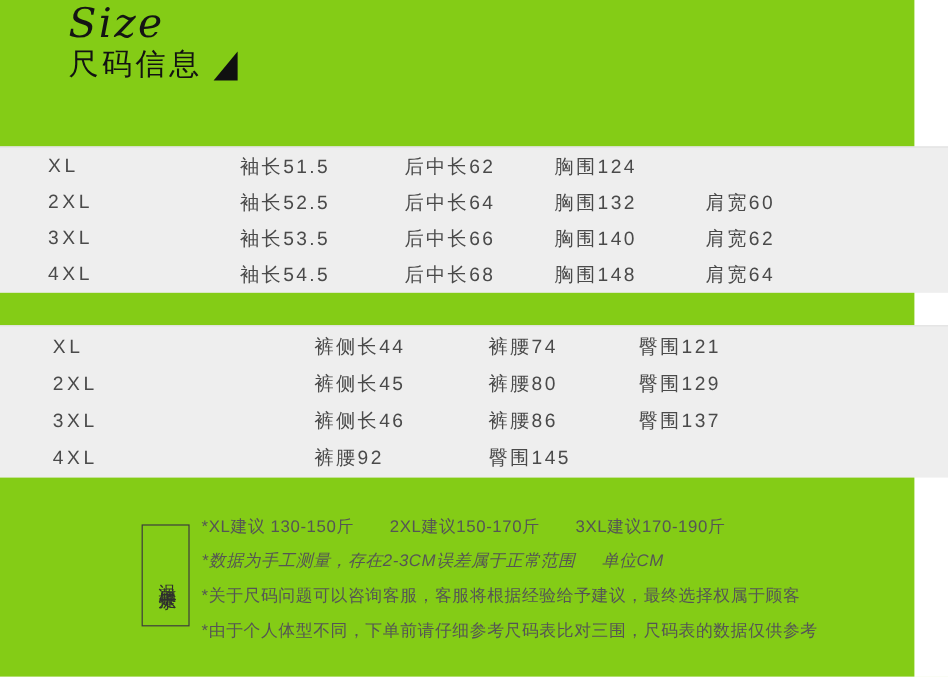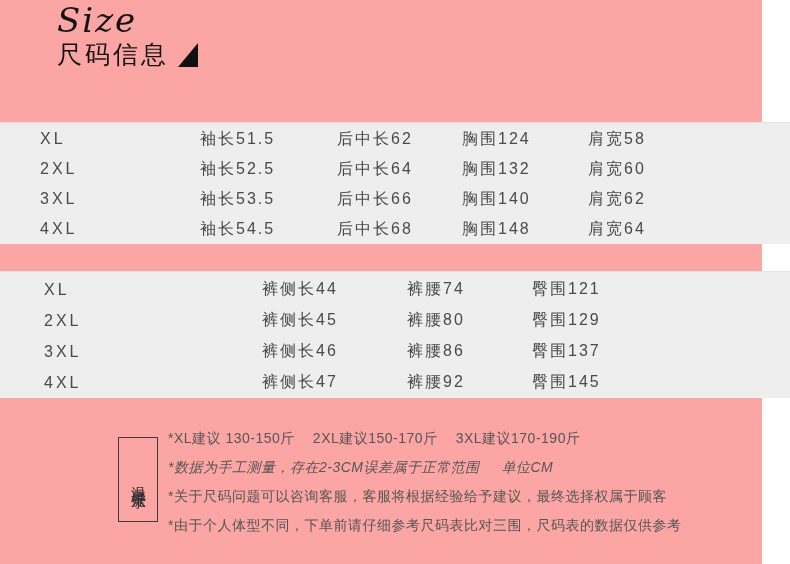--- a/index.html
+++ b/index.html
@@ -1,18 +1,18 @@
 <!DOCTYPE html>
 <html><head>
 <meta charset="utf-8">
 <style>
   * { margin:0; padding:0; box-sizing:border-box; }
   html,body { width:790px; height:564px; background:#ffffff; overflow:hidden;
               font-family:"Liberation Sans","DejaVu Sans",sans-serif; }
-  #page { position:relative; width:762px; height:564px; background:#fca5a5; }
+  #page { position:relative; width:762px; height:564px; background:#84cc16; }
 
   
   .header { position:absolute; left:57px; top:2px; }
   .script-title { font-family:"DejaVu Serif",serif; font-style:italic;
                   font-size:34px; line-height:36px; color:#141414; letter-spacing:2px; }
   .title-line { display:flex; align-items:flex-end; margin-top:2px;text-align:center; }
   .cn-title { font-size:25px; color:#121212; letter-spacing:3px; line-height:28px; }
   .tri { width:0; height:0; border-left:20px solid transparent;
          border-bottom:24px solid #101010; margin-left:9px; margin-bottom:1px; }
 
@@ -29,21 +29,21 @@
   .cell { font-size:16px; letter-spacing:2px; white-space:nowrap; }
   .cell.size { letter-spacing:3px; }
 
   
   .tips-box { position:absolute; left:118px; top:437px; width:40px; height:85px;
               border:1px solid #3c3c3c; display:flex; align-items:center; justify-content:center; }
   .tips-box span { writing-mode:vertical-rl; font-size:15px; letter-spacing:3px;
                    color:#2e2e2e; }
   .notes { position:absolute; left:168px; top:430px; width:600px; color:#555555;
            font-size:14px; }
-  .note-line { display:flex; gap:18px; line-height:16px; margin-bottom:13px;
+  .note-line { display:flex; gap:30px; line-height:16px; margin-bottom:13px;
                white-space:nowrap; letter-spacing:0.5px; }
   .note-line.l2 { gap:22px;font-style:italic; }
 </style>
 </head>
 <body>
 
 <div id="page">
 
   <div class="header">
     <div class="script-title">Size</div>
@@ -52,21 +52,20 @@
       <span class="tri"></span>
     </div>
   </div>
 
   <div class="block block-top">
     <div class="t-row">
       <div class="cell size">XL</div>
       <div class="cell">袖长51.5</div>
       <div class="cell">后中长62</div>
       <div class="cell">胸围124</div>
-      <div class="cell">肩宽58</div>
     </div>
     <div class="t-row">
       <div class="cell size">2XL</div>
       <div class="cell">袖长52.5</div>
       <div class="cell">后中长64</div>
       <div class="cell">胸围132</div>
       <div class="cell">肩宽60</div>
     </div>
     <div class="t-row">
       <div class="cell size">3XL</div>
@@ -98,21 +97,20 @@
       <div class="cell">臀围129</div>
     </div>
     <div class="t-row">
       <div class="cell size">3XL</div>
       <div class="cell">裤侧长46</div>
       <div class="cell">裤腰86</div>
       <div class="cell">臀围137</div>
     </div>
     <div class="t-row">
       <div class="cell size">4XL</div>
-      <div class="cell">裤侧长47</div>
       <div class="cell">裤腰92</div>
       <div class="cell">臀围145</div>
     </div>
   </div>
 
   <div class="tips-box">
     <span>温馨提示</span>
   </div>
 
   <div class="notes">

